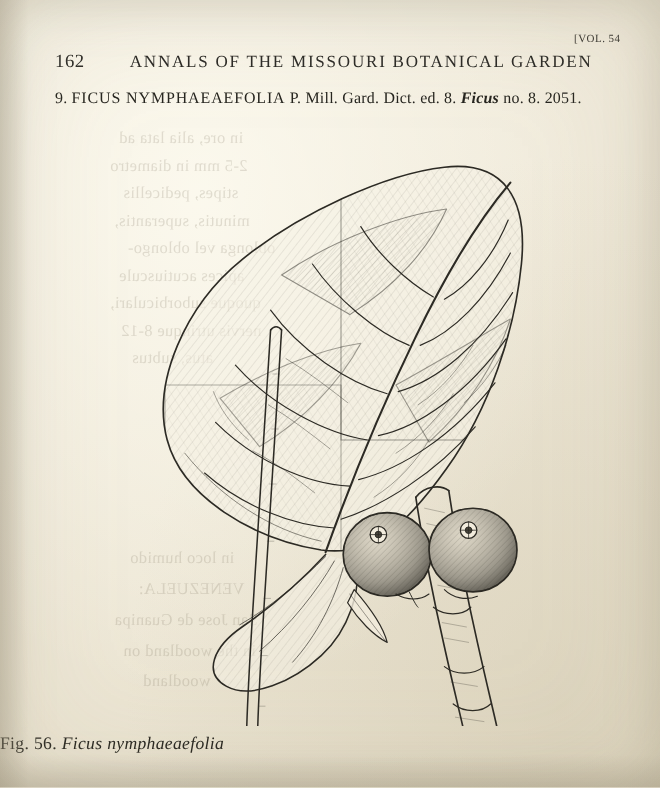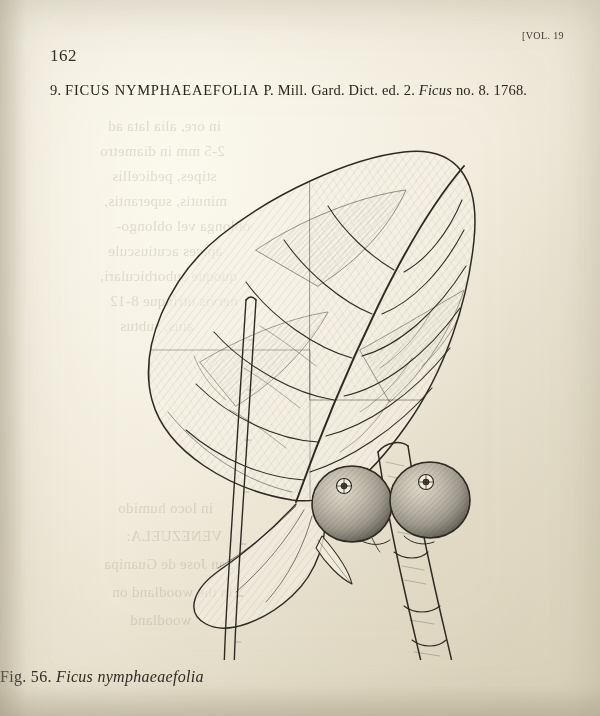--- a/index.html
+++ b/index.html
@@ -78,21 +78,21 @@
   .entry {
     position: absolute;
     left: 50px;
     top: 82px;
     font-size: 14.5px;
     color: #26251f;
     letter-spacing: 0.2px;
   }
   .entry .num { }
   .entry .sc { font-variant: small-caps; letter-spacing: 0.8px; }
-  .entry .it { font-style: italic; }
+  .entry .it { font-style: italic; font-weight: bold; }
 
   .plate {
     position: absolute;
     left: 60px;
     top: 100px;
     width: 480px;
     height: 560px;
   }
   .plate svg { display: block; width: 100%; height: 100%; }
 
@@ -146,30 +146,31 @@
 
     <div class="bleed" style="left:118px; top:500px; font-size:15px;">in loco humido</div>
     <div class="bleed" style="left:126px; top:528px; font-size:15px;">VENEZUELA:</div>
     <div class="bleed" style="left:104px; top:556px; font-size:15px;">San Jose de Guanipa</div>
     <div class="bleed" style="left:112px; top:584px; font-size:15px;">in the woodland on</div>
     <div class="bleed" style="left:130px; top:612px; font-size:15px;">woodland</div>
   </div>
 
   <div class="hdr">
     <span class="folio">162</span>
-    <span class="vol">[VOL. 19</span>
+    <span class="running-head">ANNALS OF THE MISSOURI BOTANICAL GARDEN</span>
+    <span class="vol">[VOL. 54</span>
   </div>
 
   <div class="entry">
     <span class="num">9.</span>
     <span class="sc">FICUS NYMPHAEAEFOLIA</span>
-    <span>P. Mill. Gard. Dict. ed. 2.</span>
+    <span>P. Mill. Gard. Dict. ed. 8.</span>
     <span class="it">Ficus</span>
     <span>no. 8.</span>
-    <span>1768.</span>
+    <span>2051.</span>
   </div>
 
   <div class="plate">
     <svg viewBox="0 0 480 560" xmlns="http://www.w3.org/2000/svg">
       <defs>
         <pattern id="hatch" width="6" height="6" patternUnits="userSpaceOnUse" patternTransform="rotate(38)">
           <line x1="0" y1="0" x2="0" y2="6" stroke="#3a372f" stroke-width="0.55" opacity="0.55"></line>
         </pattern>
         <pattern id="hatch2" width="7" height="7" patternUnits="userSpaceOnUse" patternTransform="rotate(-32)">
           <line x1="0" y1="0" x2="0" y2="7" stroke="#3a372f" stroke-width="0.5" opacity="0.4"></line>

